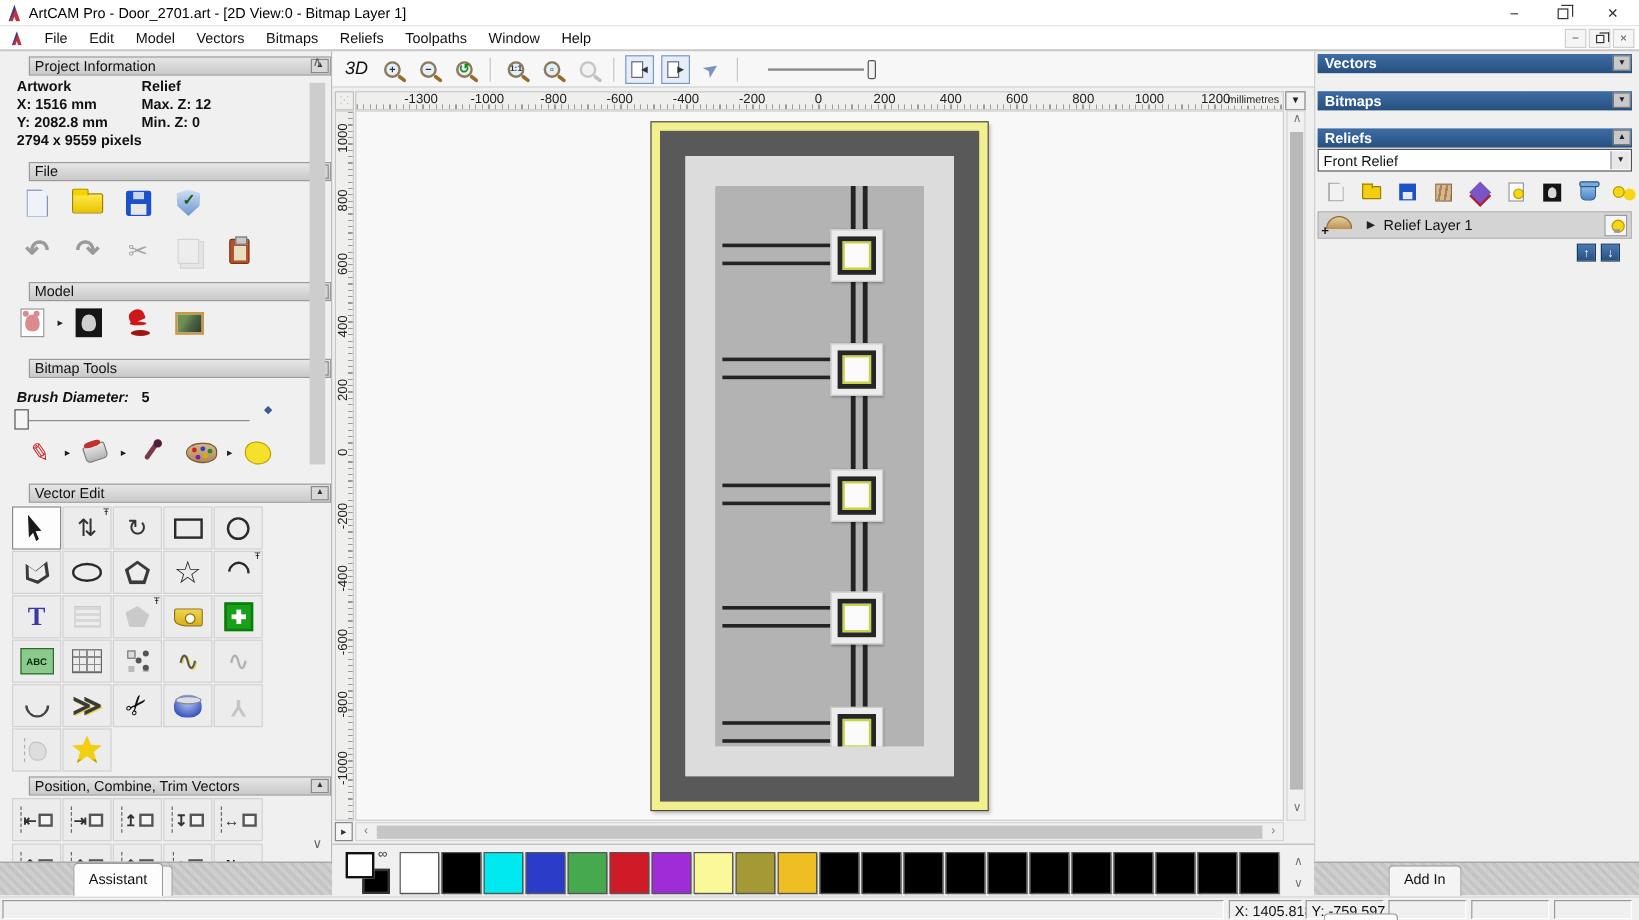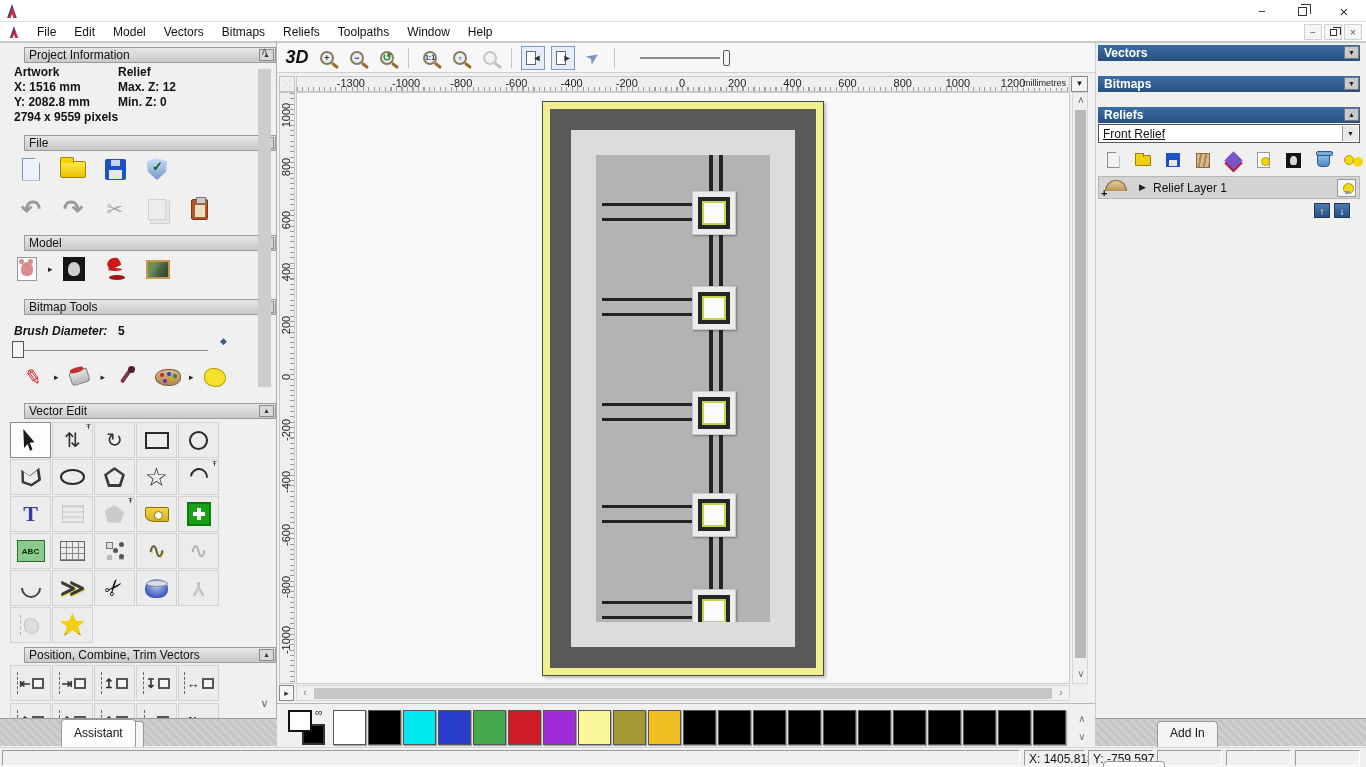--- a/index.html
+++ b/index.html
@@ -137,21 +137,21 @@
   
   .tabstrip { position:absolute; height:28px; background:repeating-linear-gradient(45deg,#cfcfcf 0 3px,#c4c4c4 3px 6px); border-top:1px solid #9a9a9a; }
   .tab { position:absolute; top:2px; height:26px; padding:4px 12px 0; background:#f4f4f4; border:1px solid #9a9a9a; border-bottom:none;
     border-radius:4px 4px 0 0; font-size:12px; }
   .tab.active { background:#fdfdfd; top:0; height:28px; padding-top:6px; z-index:2; }
 
   
   #center { position:absolute; left:277px; top:43px; width:818px; height:704px; background:#f0f0f0; }
   #view-toolbar { position:absolute; left:0; top:0; width:818px; height:30px; background:#f7f7f7; border-bottom:1px solid #d0d0d0; display:flex; align-items:center; padding-left:8px; gap:6px; }
   .tbtn { height:24px; min-width:24px; display:flex; align-items:center; justify-content:center; position:relative; }
-  #btn-3d { font-weight:bold; font-size:18px; font-style:italic; }
+  #btn-3d { font-weight:normal; font-size:15px; font-style:italic; }
   .tsep { width:1px; height:20px; background:#c5c5c5; margin:0 3px; }
   .mag { position:relative; width:14px; height:14px; border:2px solid #8a7a5a; border-radius:50%; background:#e8eef8; }
   .mag::after { content:""; position:absolute; width:8px; height:3px; background:#9a6a2a; bottom:-4px; right:-7px; transform:rotate(38deg); border-radius:2px; }
   .mag .mark { position:absolute; inset:-1px; display:flex; align-items:center; justify-content:center; font-size:9px; font-weight:bold; color:#234; }
   .mark.green { color:#1a8a1a; font-size:11px; }
   .tglbtn { width:24px; height:24px; border:1px solid #7a9ac8; background:#e4edf8; display:flex; align-items:center; justify-content:center; gap:0; }
   .minipage { width:10px; height:14px; background:#fff; border:1px solid #667; }
   .tgl-arrow { font-size:10px; color:#333; font-weight:bold; margin-left:-2px; }
   .g-pointer { color:#7a93c2; font-size:16px; transform:rotate(-35deg); }
   #tb-slider { position:relative; width:90px; height:16px; margin-left:16px; }
@@ -194,21 +194,21 @@
   #chip-secondary { position:absolute; left:25px; top:20px; width:23px; height:21px; border:2px solid #333; background:#000; }
   #chip-link { position:absolute; left:38px; top:2px; font-size:11px; color:#333; z-index:3; }
   .swatch { position:absolute; top:6px; width:33px; height:35px; border:1px solid #555; box-shadow:1px 1px 1px rgba(0,0,0,.3); }
   #pal-up { position:absolute; left:797px; top:8px; width:16px; height:14px; }
   #pal-down { position:absolute; left:797px; top:26px; width:16px; height:14px; }
 
   
   #rightpanel { position:absolute; left:1095px; top:43px; width:271px; height:675px; background:#f0f0f0; border-left:1px solid #cfcfcf; }
   .rp-head { position:absolute; left:2px; width:262px; height:16px; background:linear-gradient(#3d6da5,#27507f); color:#fff; font-weight:bold; font-size:12px; padding:1px 0 0 6px; }
   .rp-btn { position:absolute; right:1px; top:1px; width:15px; height:13px; background:#c9c9c9; border:1px solid #777; color:#222; font-size:7px; display:flex; align-items:center; justify-content:center; }
-  #relief-select { position:absolute; left:2px; top:81px; width:262px; height:19px; background:#fff; border:1px solid #555; font-size:12px; padding:2px 0 0 4px;text-decoration:underline; }
+  #relief-select { position:absolute; left:2px; top:81px; width:262px; height:19px; background:#fff; border:1px solid #555; font-size:12px; padding:2px 0 0 4px; }
   #relief-select .drop { position:absolute; right:1px; top:1px; width:16px; height:15px; background:#e8e8e8; border-left:1px solid #999; font-size:7px; text-align:center; line-height:15px; color:#222; }
   #relief-tools { position:absolute; left:8px; top:108px; display:flex; gap:12px; align-items:center; }
   .rti { width:18px; height:18px; display:flex; align-items:center; justify-content:center; }
   .r-page { width:13px; height:16px; background:#f2f2f2; border:1px solid #8a8a8a; clip-path:polygon(0 0,70% 0,100% 25%,100% 100%,0 100%); }
   .r-folder { width:16px; height:11px; background:#f2cf10; border:1px solid #9a8000; border-radius:1px; position:relative; }
   .r-folder::before { content:""; position:absolute; left:-1px; top:-3px; width:7px; height:3px; background:#f2cf10; border:1px solid #9a8000; border-bottom:none; }
   .r-floppy { width:14px; height:14px; background:#1c51c8; position:relative; }
   .r-floppy::before { content:""; position:absolute; left:3px; bottom:1px; width:8px; height:6px; background:#e8e8e8; }
   .r-texture { width:14px; height:15px; background:repeating-linear-gradient(100deg,#d8b88a 0 3px,#a8855a 3px 5px); border:1px solid #8a6a40; }
   .r-stack { width:13px; height:13px; background:#7a55c8; transform:rotate(45deg); box-shadow:2px 2px 0 #b02030; }
@@ -233,20 +233,21 @@
 
   
   #statusbar { position:absolute; left:0; top:747px; width:1366px; height:20px; background:#f0f0f0; border-top:1px solid #d5d5d5; }
   .scell { position:absolute; top:2px; height:16px; border:1px solid; border-color:#9a9a9a #fff #fff #9a9a9a; background:#f0f0f0; font-size:12px; padding:1px 4px 0; white-space:nowrap; }
 </style>
 </head>
 <body>
 
 <div id="titlebar">
   <span class="logo"></span>
+  <span class="ttl">ArtCAM Pro - Door_2701.art - [2D View:0 - Bitmap Layer 1]</span>
   <span class="wbtn" id="btn-min">−</span>
   <span class="wbtn" id="btn-restore">
       <span class="restore-glyph"></span>
     </span>
   <span class="wbtn" id="btn-close">×</span>
 </div>
 
 <div id="menubar">
   <span class="logo2"></span>
   <span id="menu-items">

